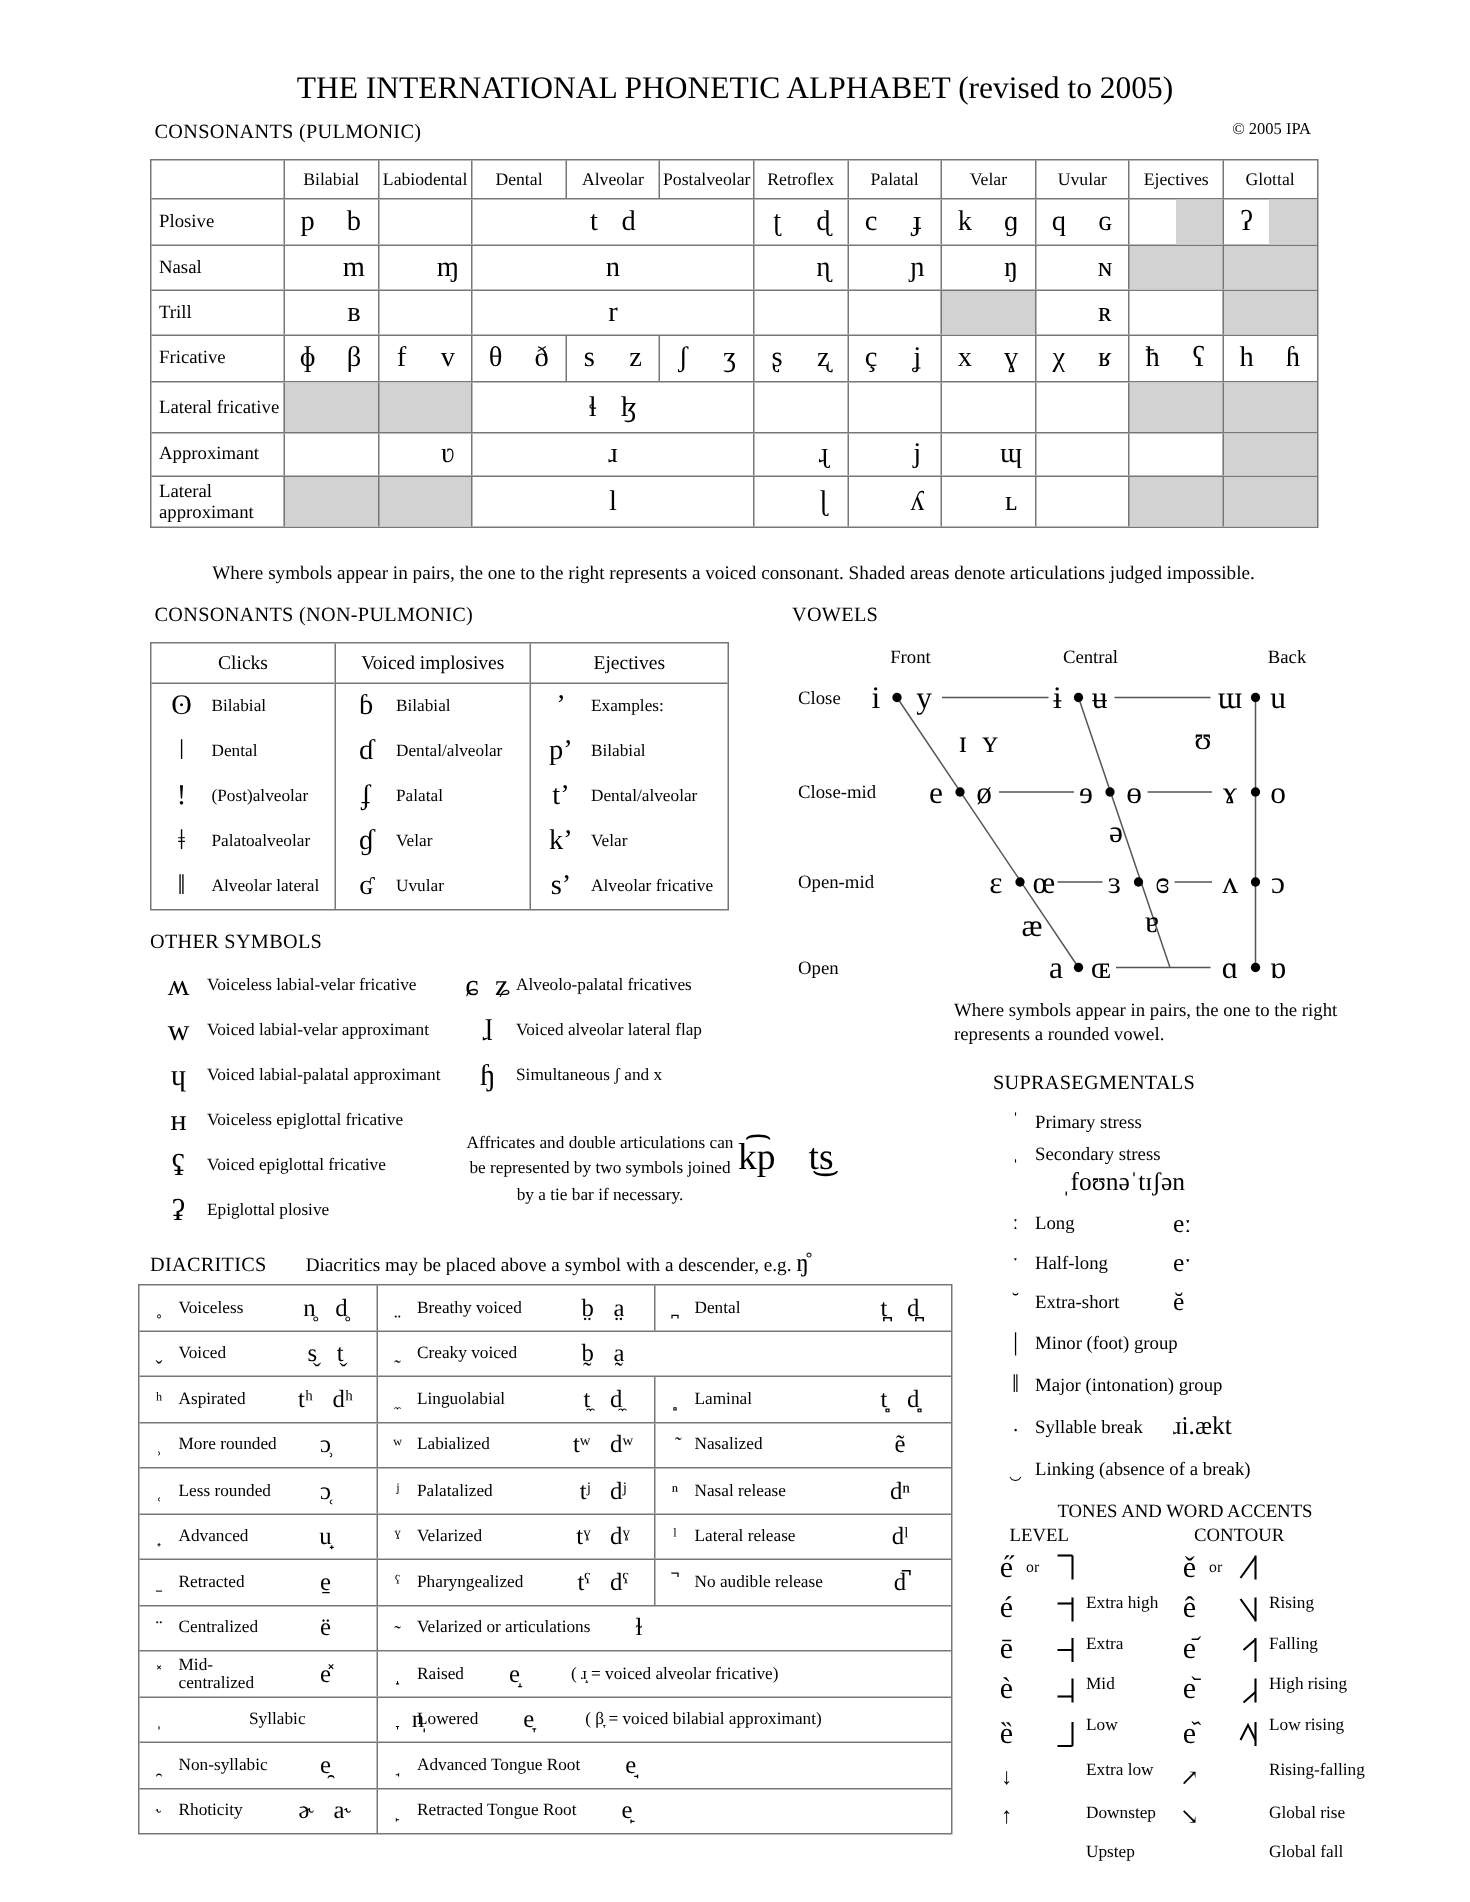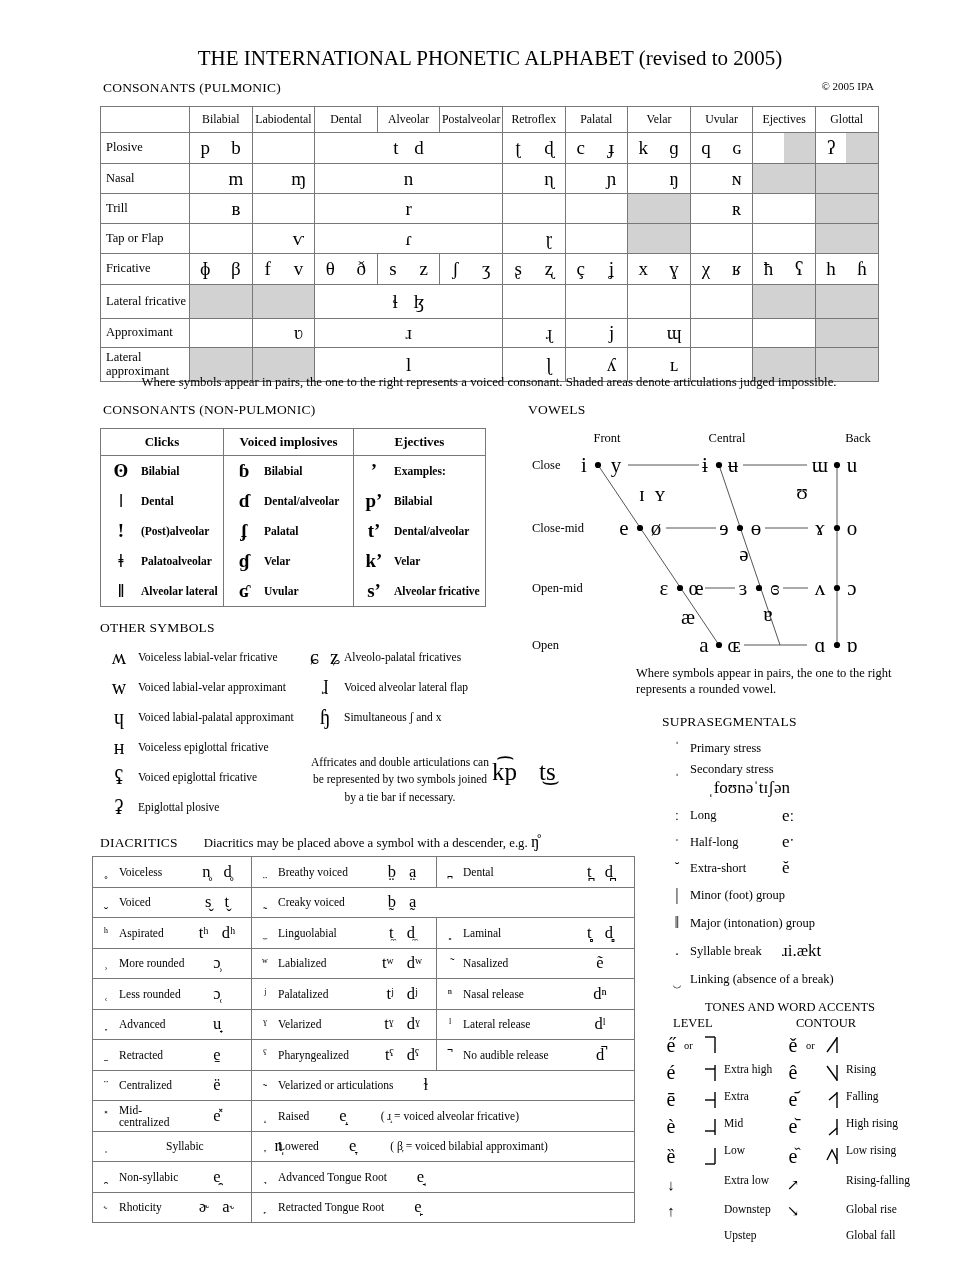--- a/index.html
+++ b/index.html
@@ -17,21 +17,21 @@
           font-size:12.5px;line-height:1.05;box-sizing:border-box;}
   .pcell{display:flex;align-items:center;justify-content:center;font-size:19px;
          box-sizing:border-box;overflow:visible;white-space:nowrap;}
   .phead .pcell{font-size:11.8px;}
   .bl{border-left:1px solid #777;}
   .shaded{background:#d2d2d2;}
   .pair{word-spacing:11px;}
   #pulm-note{left:100px;top:375px;width:778px;text-align:center;font-size:12.8px;}
   #np-head{left:103px;top:402px;}
   #vow-head{left:528px;top:402px;}
-  #np-table{left:100px;top:428px;border:1px solid #777;display:flex;font-weight:bold;}
+  #np-table{left:100px;top:428px;border:1px solid #777;display:flex;}
   .npcol{box-sizing:border-box;}
   .npcol+.npcol{border-left:1px solid #777;}
   .nphdr{height:26px;display:flex;align-items:center;justify-content:center;
          font-size:13px;border-bottom:1px solid #777;}
   .nprow{height:30px;display:flex;align-items:center;}
   .npsym{width:40px;text-align:center;font-size:19px;flex:0 0 40px;}
   .nplab{font-size:11.5px;}
   #vowel-chart{left:530px;top:428px;width:372px;height:300px;}
   #vowel-note{position:absolute;left:106px;top:238px;width:262px;font-size:12.5px;line-height:1.25;}
   #other-head{left:100px;top:620px;}
@@ -144,34 +144,20 @@
         <div class="plabel">Trill</div>
         <div class="pcell bl" style="flex: 0 0 31.3px;"></div>
         <div class="pcell" style="flex: 0 0 31.3px;">ʙ</div>
         <div class="pcell bl" style="flex: 0 0 62.6px;"></div>
         <div class="pcell bl" style="flex: 0 0 187.8px;">r</div>
         <div class="pcell bl" style="flex: 0 0 62.6px;"></div>
         <div class="pcell bl" style="flex: 0 0 62.6px;"></div>
         <div class="pcell shaded bl" style="flex: 0 0 62.6px;"></div>
         <div class="pcell bl" style="flex: 0 0 31.3px;"></div>
         <div class="pcell" style="flex: 0 0 31.3px;">ʀ</div>
-        <div class="pcell bl" style="flex: 0 0 62.6px;"></div>
-        <div class="pcell shaded bl" style="flex: 0 0 62.6px;"></div>
-      </div>
-      <div class="prow" style="height: 29px;">
-        <div class="plabel">Tap or Flap</div>
-        <div class="pcell bl" style="flex: 0 0 62.6px;"></div>
-        <div class="pcell bl" style="flex: 0 0 31.3px;"></div>
-        <div class="pcell" style="flex: 0 0 31.3px;">ⱱ</div>
-        <div class="pcell bl" style="flex: 0 0 187.8px;">ɾ</div>
-        <div class="pcell bl" style="flex: 0 0 31.3px;"></div>
-        <div class="pcell" style="flex: 0 0 31.3px;">ɽ</div>
-        <div class="pcell bl" style="flex: 0 0 62.6px;"></div>
-        <div class="pcell shaded bl" style="flex: 0 0 62.6px;"></div>
-        <div class="pcell bl" style="flex: 0 0 62.6px;"></div>
         <div class="pcell bl" style="flex: 0 0 62.6px;"></div>
         <div class="pcell shaded bl" style="flex: 0 0 62.6px;"></div>
       </div>
       <div class="prow" style="height: 30px;">
         <div class="plabel">Fricative</div>
         <div class="pcell bl" style="flex: 0 0 31.3px;">ɸ</div>
         <div class="pcell" style="flex: 0 0 31.3px;">β</div>
         <div class="pcell bl" style="flex: 0 0 31.3px;">f</div>
         <div class="pcell" style="flex: 0 0 31.3px;">v</div>
         <div class="pcell bl" style="flex: 0 0 31.3px;">θ</div>

